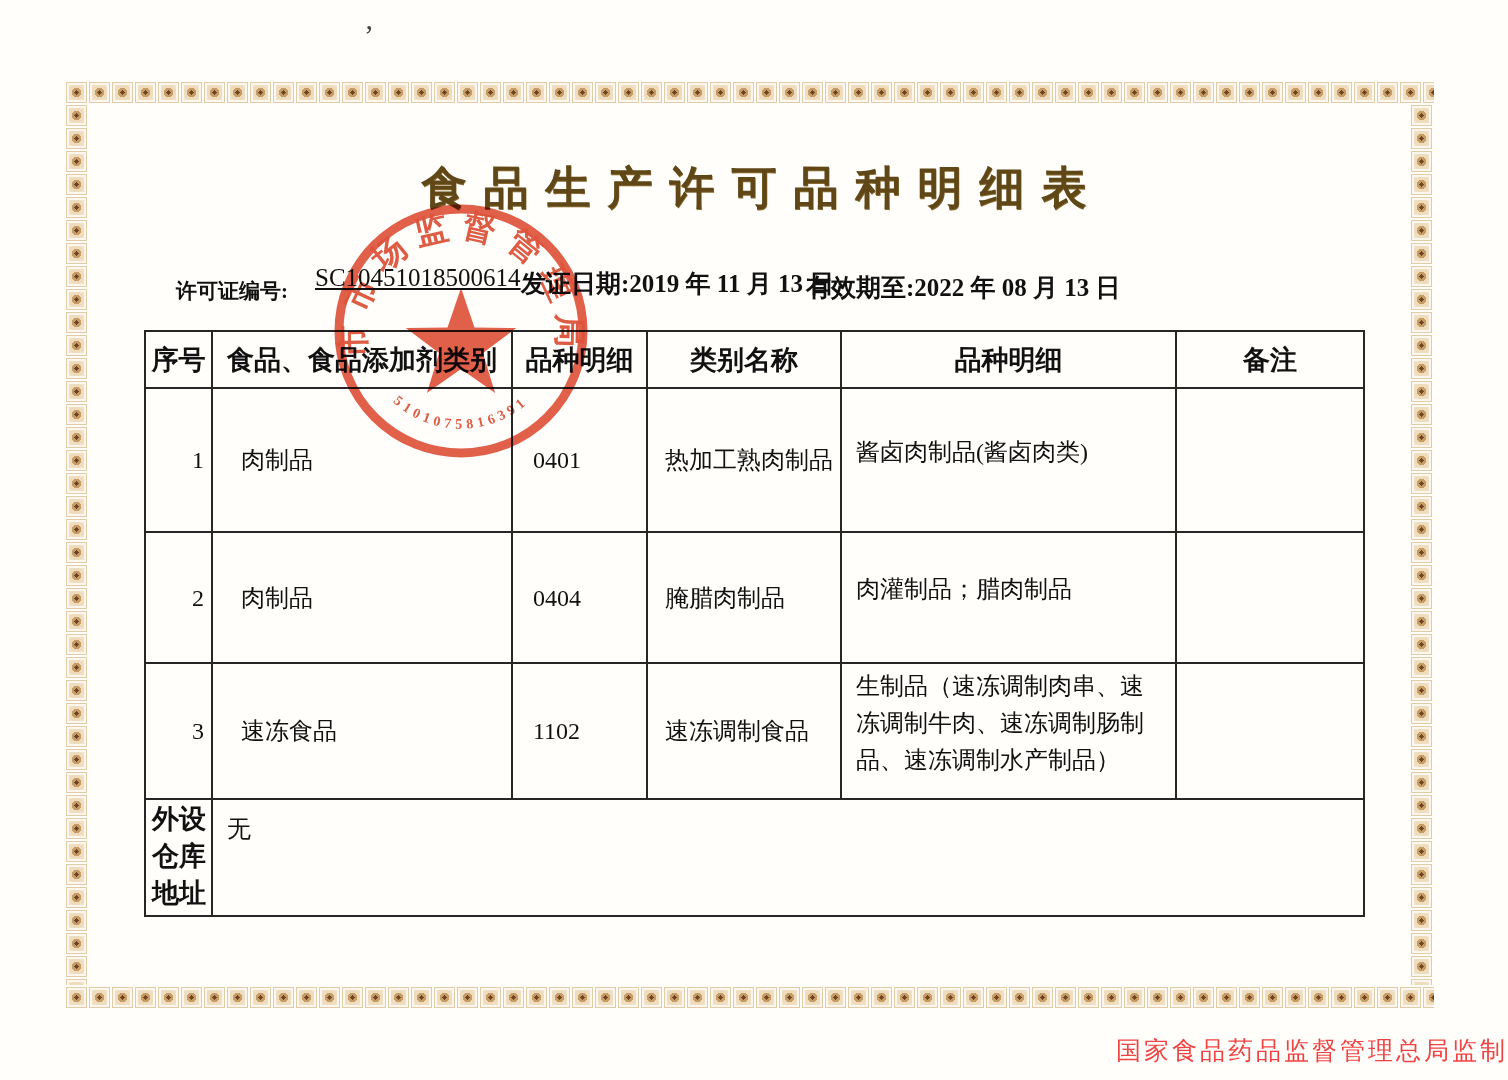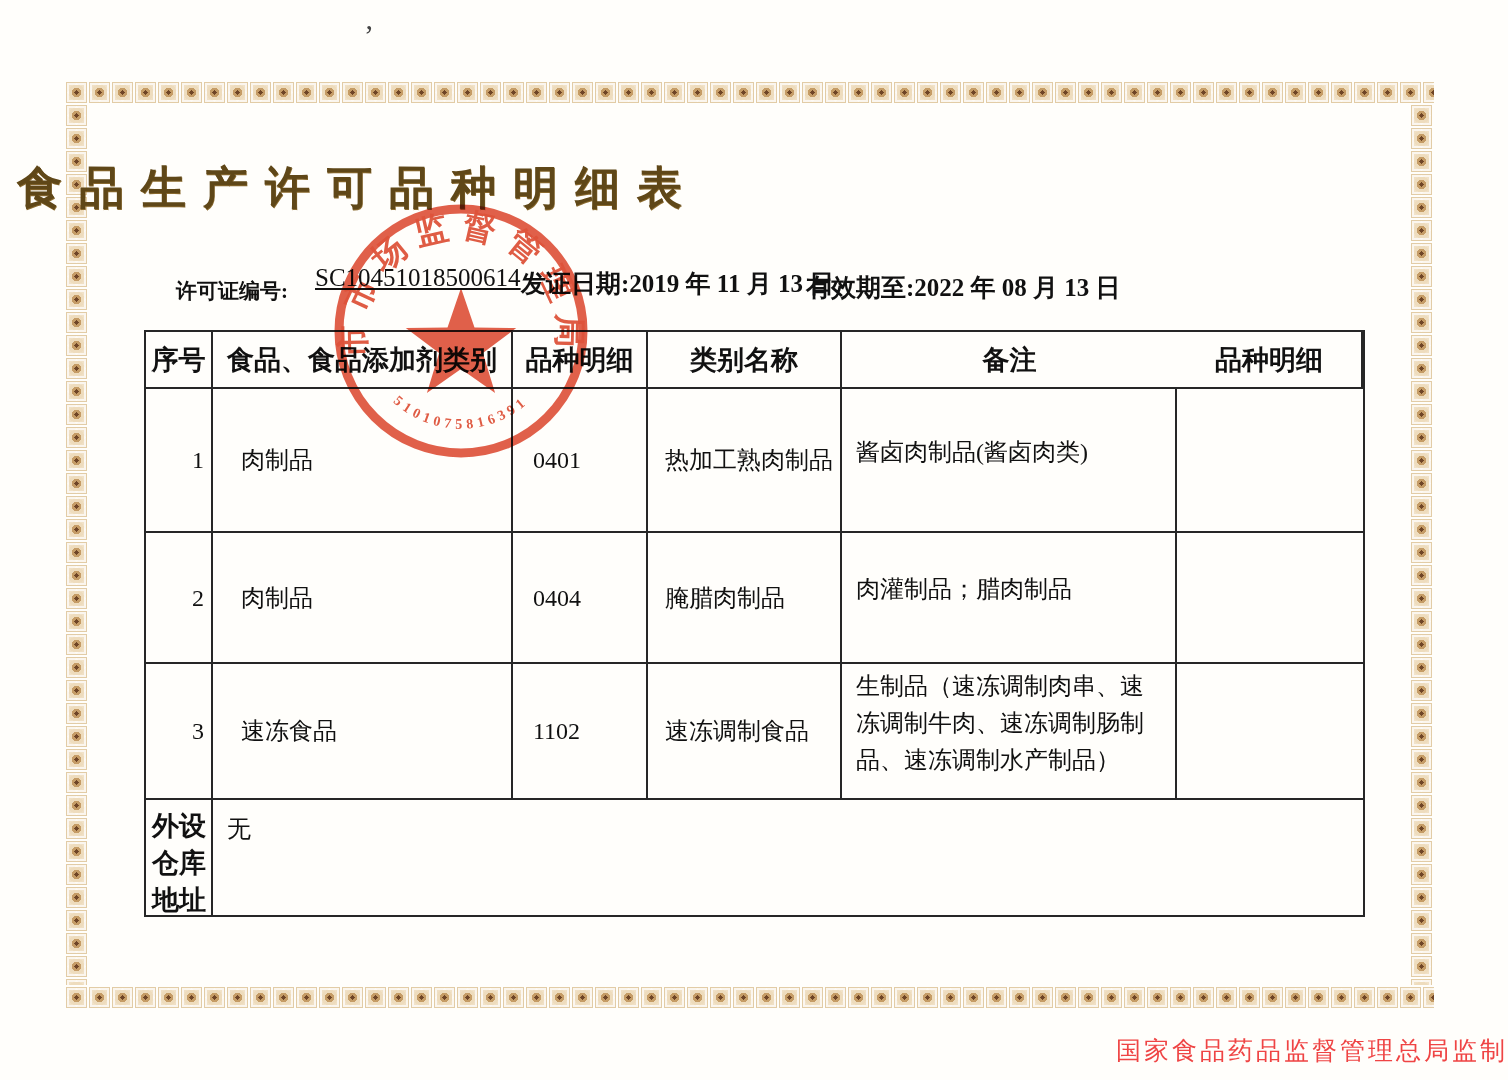--- a/index.html
+++ b/index.html
@@ -27,21 +27,21 @@
       linear-gradient(45deg,  #f1e2c8 25%, rgba(0,0,0,0) 25% 75%, #f1e2c8 75%),
       linear-gradient(-45deg, #f0e0c5 25%, #f8eedd 25% 75%, #f0e0c5 75%);
     border:1px solid #e2cca6;
     box-shadow:inset 0 0 0 2px rgba(255,255,255,.7);
   }
   
   .artifact{position:absolute; left:364px; top:18px; font-size:30px; color:#444;}
   
   .title{
     position:absolute; left:0; right:0; top:158px; margin:0;
-    font-size:45px; font-weight:700;
+    text-align:center; font-size:45px; font-weight:700;
     letter-spacing:17px; text-indent:17px;
     color:#5f4718; text-shadow:0.5px 0.5px 0 #8a6a2f;
   }
   
   .info span{position:absolute; white-space:nowrap;}
   .lbl   {left:176px; top:277px; font-size:21px; font-weight:700;}
   .licnum{left:315px; top:264px; font-size:25px; font-weight:400;text-decoration:underline;}
   .issue {left:521px; top:267px; font-size:25px; font-weight:700;}
   .valid {left:806px; top:271px; font-size:25px; font-weight:700;}
   
@@ -66,21 +66,21 @@
   }
   .c.last-col{border-right:none;}
   .c.last-row{border-bottom:none;}
   .hd{justify-content:center; font-size:27px; font-weight:700;}
   .seq{justify-content:flex-end; padding-right:7px;}
   .cat{padding-left:28px;}
   .code{padding-left:20px;}
   .name{padding-left:17px;}
   .detail{padding:6px 12px 22px 14px; line-height:37px;}
   .wlabel{
-    align-items:flex-start; padding:8px 0 0 6px;
+    align-items:flex-start; padding:1px 0 0 6px;
     font-size:27px; font-weight:700; line-height:37px;
   }
   .wvalue{grid-column:2 / 7; align-items:flex-start; padding:12px 0 0 14px;}
   
   .footer{
     position:absolute; left:0; right:0; top:1034px; text-align:right;
     font-size:25px; font-weight:400; letter-spacing:3px; color:#ef4444;
   }
 </style>
 </head>
@@ -318,22 +318,22 @@
       <textPath href="#sealArcBot" startOffset="50%" text-anchor="middle">5101075816391</textPath>
     </text>
   </svg>
 
   <div class="doc-table">
 
     <div class="c hd">序号</div>
     <div class="c hd">食品、食品添加剂类别</div>
     <div class="c hd">品种明细</div>
     <div class="c hd">类别名称</div>
+    <div class="c hd">品种明细</div>
     <div class="c hd last-col">备注</div>
-    <div class="c hd">品种明细</div>
 
     <div class="c seq">1</div>
     <div class="c cat">肉制品</div>
     <div class="c code">0401</div>
     <div class="c name">热加工熟肉制品</div>
     <div class="c detail">酱卤肉制品(酱卤肉类)</div>
     <div class="c last-col"></div>
 
     <div class="c seq">2</div>
     <div class="c cat">肉制品</div>

